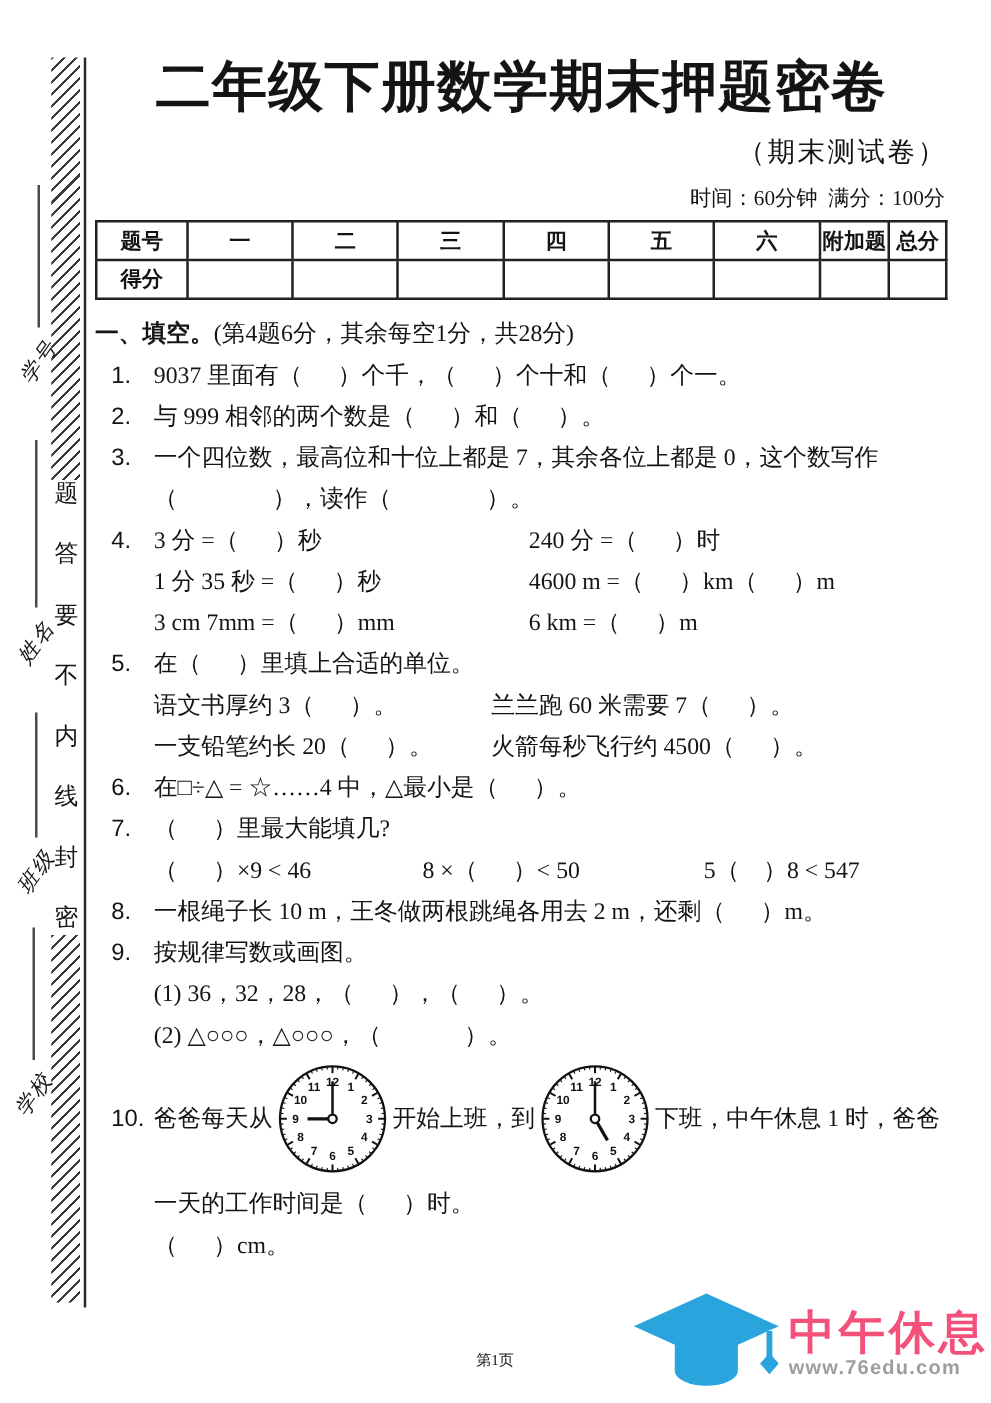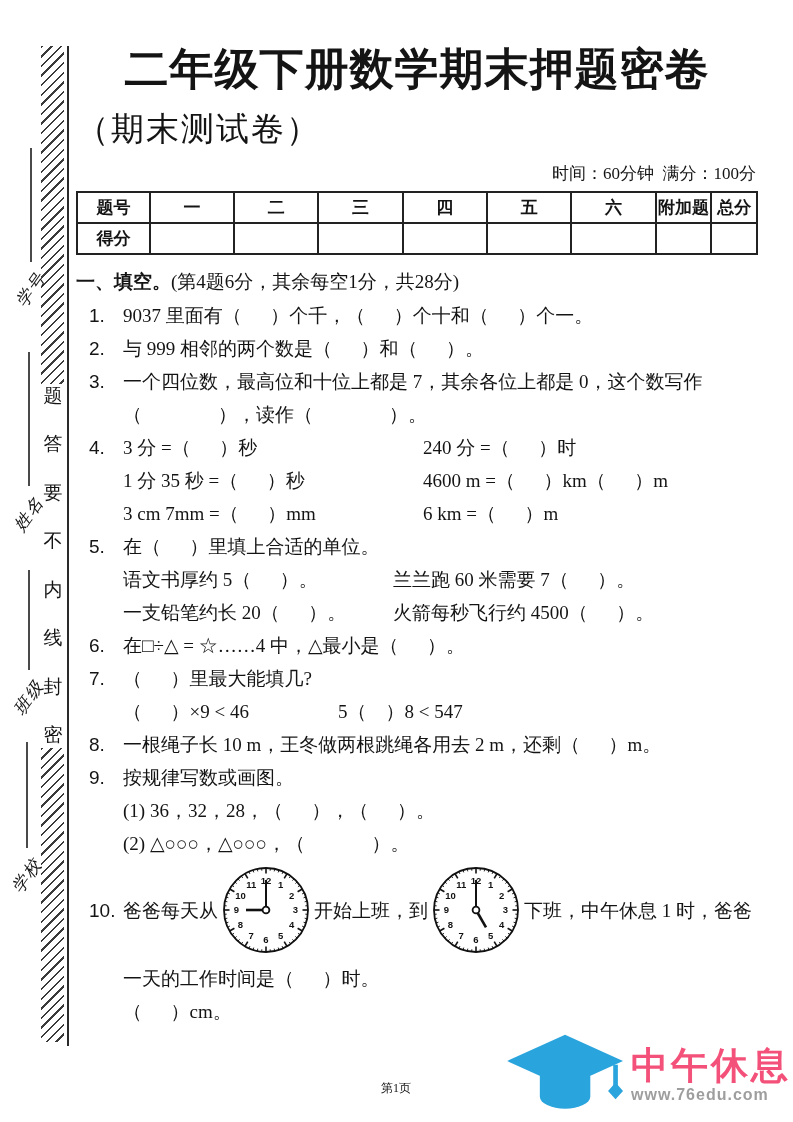--- a/index.html
+++ b/index.html
@@ -16,21 +16,21 @@
   .seal-chars{position:absolute;left:40px;top:386px;width:26px;height:358px;
     display:flex;flex-direction:column;justify-content:space-between;align-items:center;
     font-size:19px;line-height:1;}
   .m-label{position:absolute;display:flex;flex-direction:column;align-items:center;}
   .m-label .line{width:2px;background:#4a4a4a;}
   .m-label .txt{font-style:italic;font-size:17px;letter-spacing:2px;
     transform:rotate(-55deg);margin-top:16px;white-space:nowrap;}
   
   .main{position:absolute;left:76px;top:40px;width:682px;}
   .title{margin:0;text-align:center;font-size:44px;font-weight:bold;letter-spacing:1px;white-space:nowrap;}
-  .subtitle{margin:8px 0 0;text-align:left;font-size:33px;font-weight:500;letter-spacing:2px;}
+  .subtitle{margin:8px 0 0;text-align:right;font-size:22px;font-weight:500;letter-spacing:2px;}
   .info{margin:10px 2px 6px 0;text-align:right;font-size:17px;white-space:pre-wrap;}
   table.score{width:100%;border-collapse:collapse;table-layout:fixed;}
   table.score td{border:2px solid #222;height:29px;text-align:center;
     font-size:17px;font-weight:bold;padding:0;font-family:"Liberation Sans","DejaVu Sans",sans-serif;}
   
   .sec-head{margin:14px 0 4px;font-size:19px;white-space:pre-wrap;}
   .sec-head .b{font-weight:bold;font-family:"Liberation Sans","DejaVu Sans",sans-serif;}
   .qs{font-size:19px;line-height:33px;padding-left:13px;}
   .q{display:flex;align-items:baseline;}
   .q .num{flex:none;width:34px;font-family:"Liberation Sans","DejaVu Sans",sans-serif;}
@@ -167,39 +167,40 @@
     <div class="cont cols2">
       <span>3 cm 7mm =（      ）mm</span>
       <span>6 km =（      ）m</span>
     </div>
 
     <div class="q">
       <span class="num">5.</span>
       <span class="txt">在（      ）里填上合适的单位。</span>
     </div>
     <div class="cont cols2" style="grid-template-columns:270px 1fr">
-      <span>语文书厚约 5（      ）。</span>
+      <span>语文书厚约 3（      ）。</span>
       <span>兰兰跑 60 米需要 7（      ）。</span>
     </div>
     <div class="cont cols2" style="grid-template-columns:270px 1fr">
       <span>一支铅笔约长 20（      ）。</span>
       <span>火箭每秒飞行约 4500（      ）。</span>
     </div>
 
     <div class="q">
       <span class="num">6.</span>
       <span class="txt">在□÷△ = ☆……4 中，△最小是（      ）。</span>
     </div>
 
     <div class="q">
       <span class="num">7.</span>
       <span class="txt">（      ）里最大能填几?</span>
     </div>
     <div class="cols3">
       <span>（      ）×9 &lt; 46</span>
+      <span>8 ×（      ）&lt; 50</span>
       <span>5（    ）8 &lt; 547</span>
     </div>
 
     <div class="q">
       <span class="num">8.</span>
       <span class="txt">一根绳子长 10 m，王冬做两根跳绳各用去 2 m，还剩（      ）m。</span>
     </div>
 
     <div class="q">
       <span class="num">9.</span>

